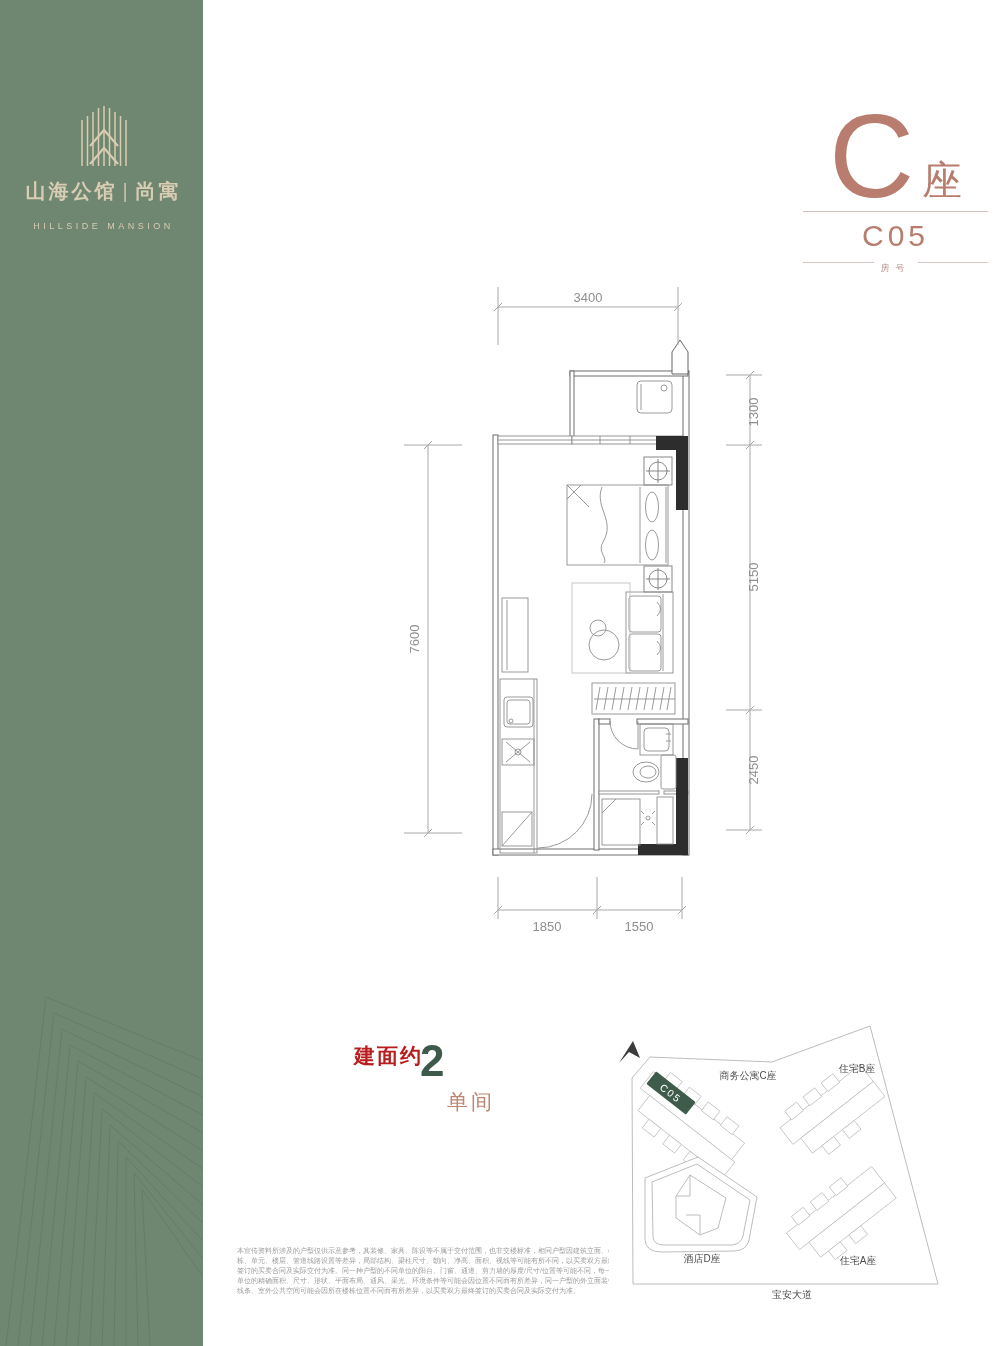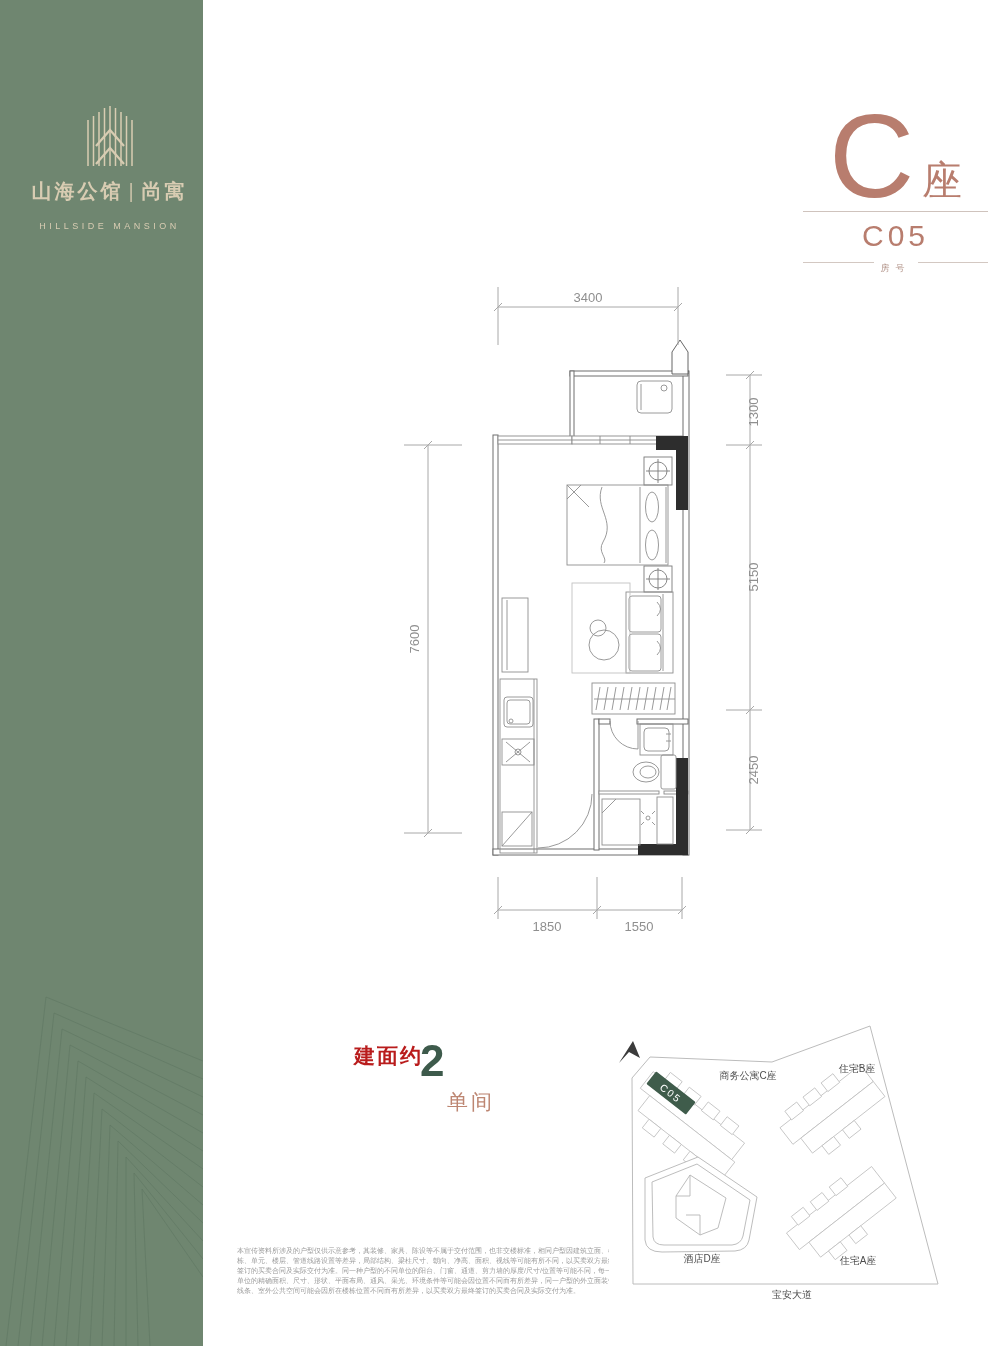--- a/index.html
+++ b/index.html
@@ -2,21 +2,21 @@
 <html><head>
 <meta charset="utf-8">
 <style>
   html,body{margin:0;padding:0;}
   body{width:1000px;height:1346px;position:relative;background:#ffffff;
        font-family:"Liberation Sans",sans-serif;overflow:hidden;}
   .page{position:absolute;left:0;top:0;width:1000px;height:1346px;background:#fff;}
 
   
   .sidebar{position:absolute;left:0;top:0;width:203px;height:1346px;background:#6f8670;}
-  .brand{position:absolute;left:8px;top:0;width:203px;text-align:center;color:#d8ccb2;}
+  .brand{position:absolute;left:2px;top:0;width:203px;text-align:center;color:#d8ccb2;}
   .brand svg{display:block;margin:104px auto 0 auto;}
   .brand-cn{margin-top:10px;font-size:20px;letter-spacing:3px;font-weight:700;white-space:nowrap;}
   .brand-cn .sep{font-weight:300;opacity:.85;padding:0 5px;}
   .brand-en{margin-top:16px;font-size:9px;letter-spacing:3.5px;font-weight:400;}
   .pattern{position:absolute;left:0;top:985px;}
 
   
   .unit-header{position:absolute;left:803px;top:102px;width:185px;text-align:center;color:#b87d6e;}
   .uh-main{display:flex;justify-content:center;align-items:flex-end;height:104px;}
   .uh-letter{font-size:118px;line-height:100px;font-weight:400;}

